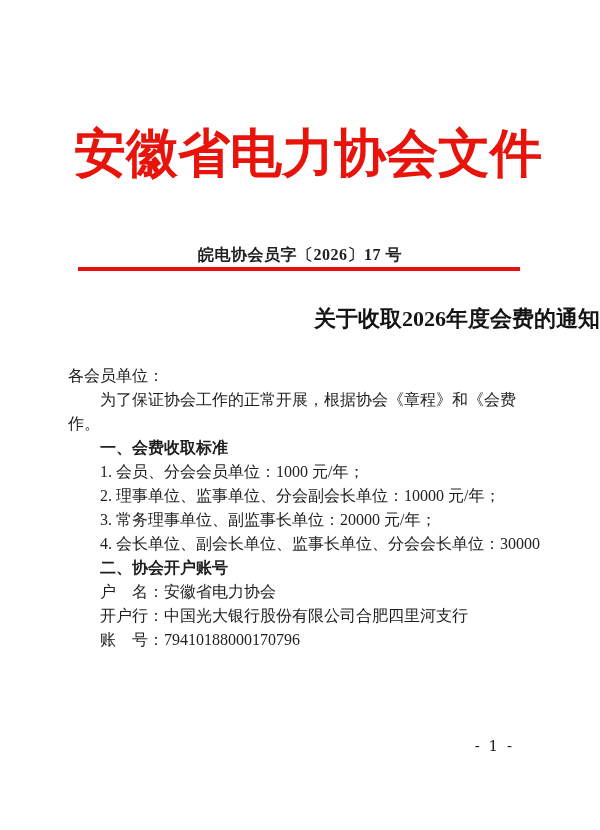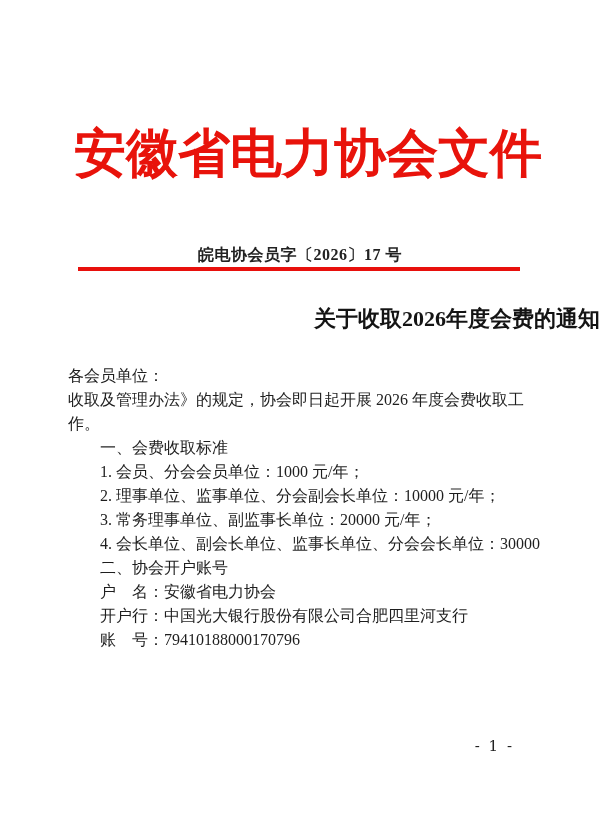--- a/index.html
+++ b/index.html
@@ -66,21 +66,21 @@
     left: 68px;
     width: 468px;
     font-size: 16px;
     line-height: 24px;
   }
   .body-text p {
     margin: 0;
     white-space: nowrap;
   }
   .indent { text-indent: 32px; }
-  .bold { font-weight: normal; }
+  .bold { font-weight: bold; }
   .page-number {
     position: absolute;
     top: 737px;
     right: 86px;
     font-size: 15px;
     line-height: 18px;
     letter-spacing: 2px;
     color: #222222;
     font-family: "DejaVu Serif", "Liberation Serif", serif;
   }
@@ -93,21 +93,21 @@
   <div class="masthead" style="color: rgb(232, 19, 11);">安徽省电力协会文件</div>
 
   <div class="doc-number">皖电协会员字〔2026〕17 号</div>
 
   <div class="red-rule" style="background: rgb(232, 16, 12);"></div>
 
   <div class="doc-title">关于收取2026年度会费的通知</div>
 
   <div class="body-text" style="color: rgb(30, 30, 30);">
     <p>各会员单位：</p>
-    <p>收取及管理办法》的规定，协会即日起开展 2026 年度会费收取工</p>
+    <p class="indent">为了保证协会工作的正常开展，根据协会《章程》和《会费</p>
     <p>作。</p>
     <p class="indent bold">一、会费收取标准</p>
     <p class="indent">1. 会员、分会会员单位：1000 元/年；</p>
     <p class="indent">2. 理事单位、监事单位、分会副会长单位：10000 元/年；</p>
     <p class="indent">3. 常务理事单位、副监事长单位：20000 元/年；</p>
     <p class="indent">4. 会长单位、副会长单位、监事长单位、分会会长单位：30000</p>
     <p class="indent bold">二、协会开户账号</p>
     <p class="indent">户　名：安徽省电力协会</p>
     <p class="indent">开户行：中国光大银行股份有限公司合肥四里河支行</p>
     <p class="indent">账　号：79410188000170796</p>

